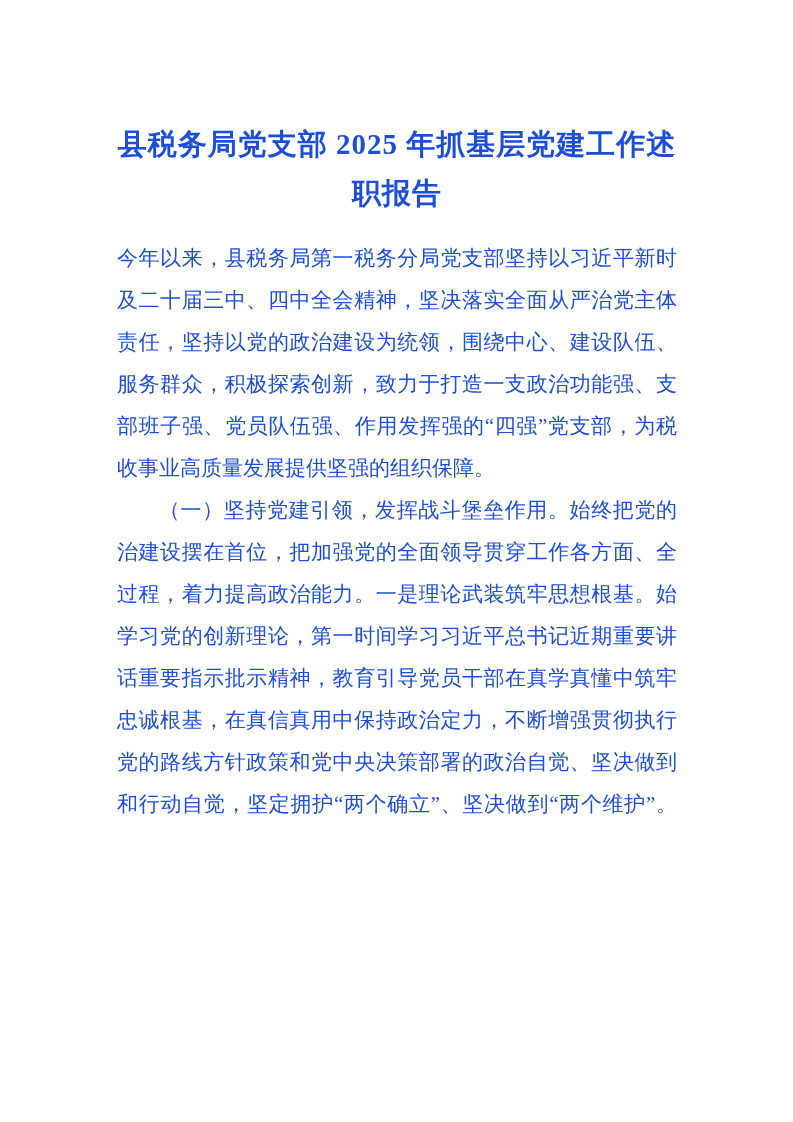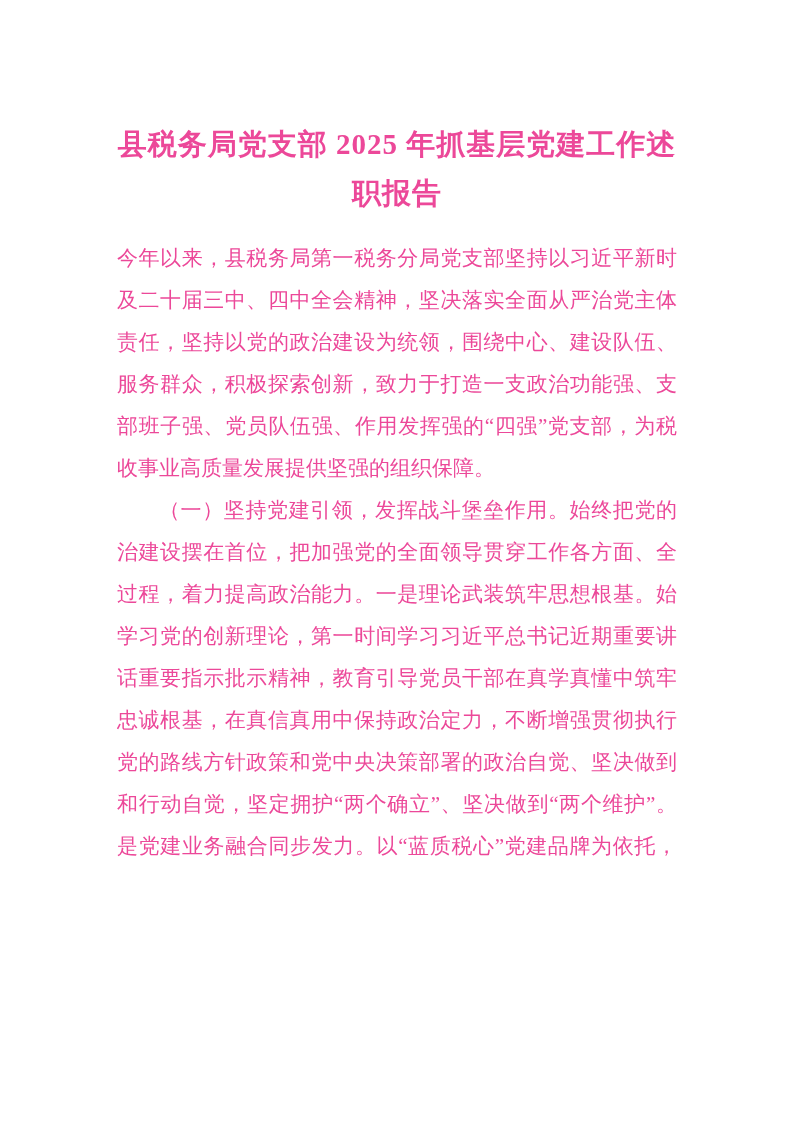--- a/index.html
+++ b/index.html
@@ -7,21 +7,21 @@
     padding: 0;
     background: #ffffff;
   }
   .page {
     position: relative;
     width: 793px;
     height: 1122px;
     background: #ffffff;
     overflow: hidden;
     font-family: "Liberation Serif", "DejaVu Serif", serif;
-    color: #ec4899;
+    color: #1d4ed8;
   }
   .title-block {
     position: absolute;
     left: 117px;
     top: 120px;
     width: 560px;
     text-align: center;
     font-weight: bold;
     font-size: 29px;
     letter-spacing: 1px;
@@ -77,18 +77,17 @@
 
     <div class="paragraph">
       <div class="line indent">（一）坚持党建引领，发挥战斗堡垒作用。始终把党的政</div>
       <div class="line">治建设摆在首位，把加强党的全面领导贯穿工作各方面、全</div>
       <div class="line">过程，着力提高政治能力。一是理论武装筑牢思想根基。始</div>
       <div class="line">学习党的创新理论，第一时间学习习近平总书记近期重要讲</div>
       <div class="line">话重要指示批示精神，教育引导党员干部在真学真懂中筑牢</div>
       <div class="line">忠诚根基，在真信真用中保持政治定力，不断增强贯彻执行</div>
       <div class="line">党的路线方针政策和党中央决策部署的政治自觉、坚决做到</div>
       <div class="line">和行动自觉，坚定拥护“两个确立”、坚决做到“两个维护”。二</div>
-      <div class="line">是党建业务融合同步发力。以“蓝质税心”党建品牌为依托，</div>
     </div>
 
   </div>
 
 </div>
 
 </body></html>

